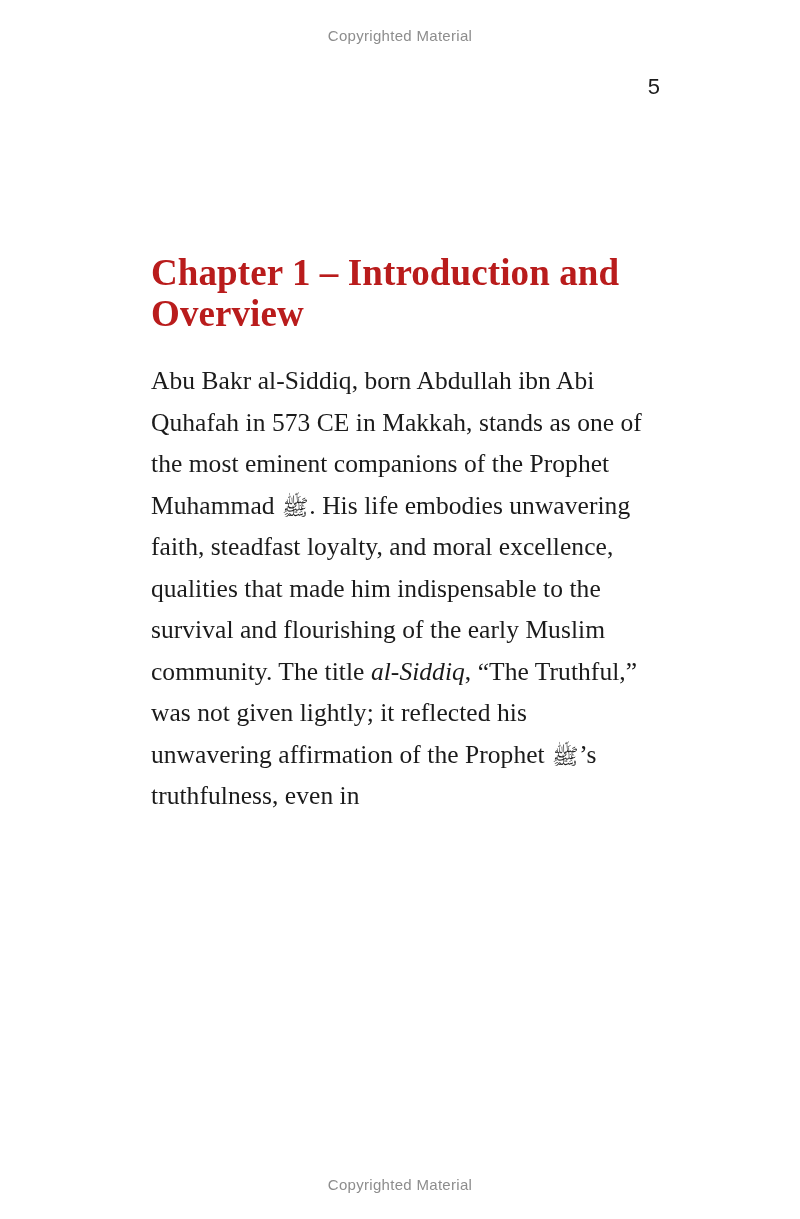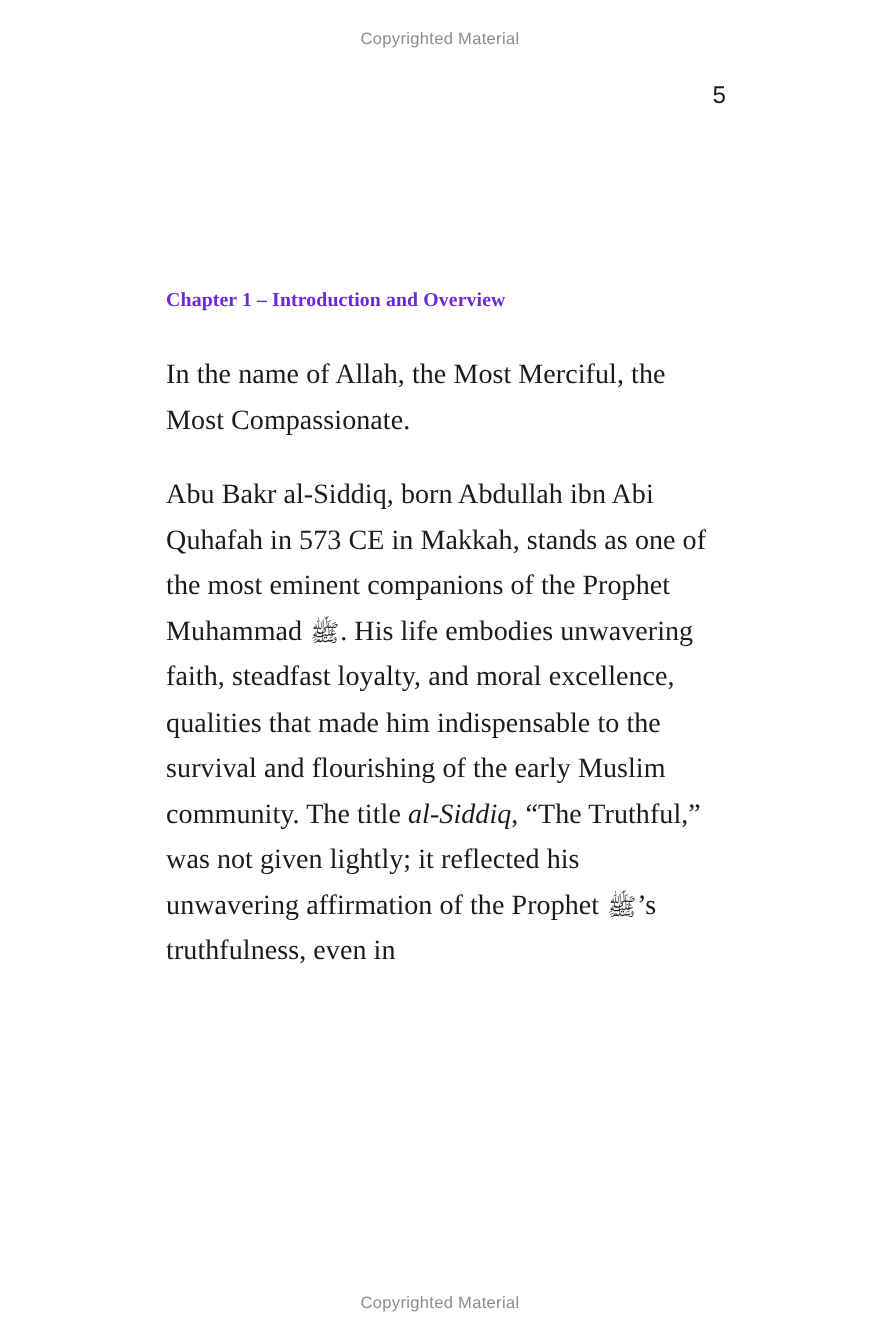--- a/index.html
+++ b/index.html
@@ -55,24 +55,24 @@
     position: absolute;
     left: 151px;
     top: 252px;
     width: 500px;
   }
 
   .chapter-heading {
     margin: 0 0 26px 0;
     font-family: "Liberation Serif", "DejaVu Serif", serif;
     font-weight: bold;
-    font-size: 18px;
+    font-size: 37px;
     line-height: 41px;
     letter-spacing: 0.1px;
-    color: #6d28d9;
+    color: #b91c1c;
   }
 
   .para {
     margin: 0 0 26px 0;
     font-size: 25.5px;
     line-height: 41.5px;
     letter-spacing: 0.05px;
     color: #1b1b1b;
     text-align: left;
   }
@@ -98,21 +98,20 @@
 <div class="page">
 
   <div class="watermark watermark-top">Copyrighted Material</div>
 
   <div class="folio">5</div>
 
   <div class="content">
 
     <h1 class="chapter-heading">Chapter 1 – Introduction and Overview</h1>
 
-    <p class="para">In the name of Allah, the Most Merciful, the Most Compassionate.</p>
 
     <p class="para"><span>Abu Bakr al-Siddiq, born Abdullah ibn Abi Quhafah in 573 CE in Makkah, stands as one of the most eminent companions of the Prophet Muhammad </span><span class="honorific">ﷺ</span><span>. His life embodies unwavering faith, steadfast loyalty, and moral excellence, qualities that made him indispensable to the survival and flourishing of the early Muslim community. The title </span><span class="italic-term">al-Siddiq</span><span>, “The Truthful,” was not given lightly; it reflected his unwavering affirmation of the Prophet </span><span class="honorific">ﷺ</span><span>’s truthfulness, even in</span></p>
 
   </div>
 
   <div class="watermark watermark-bottom">Copyrighted Material</div>
 
 </div>
 
 </body></html>

